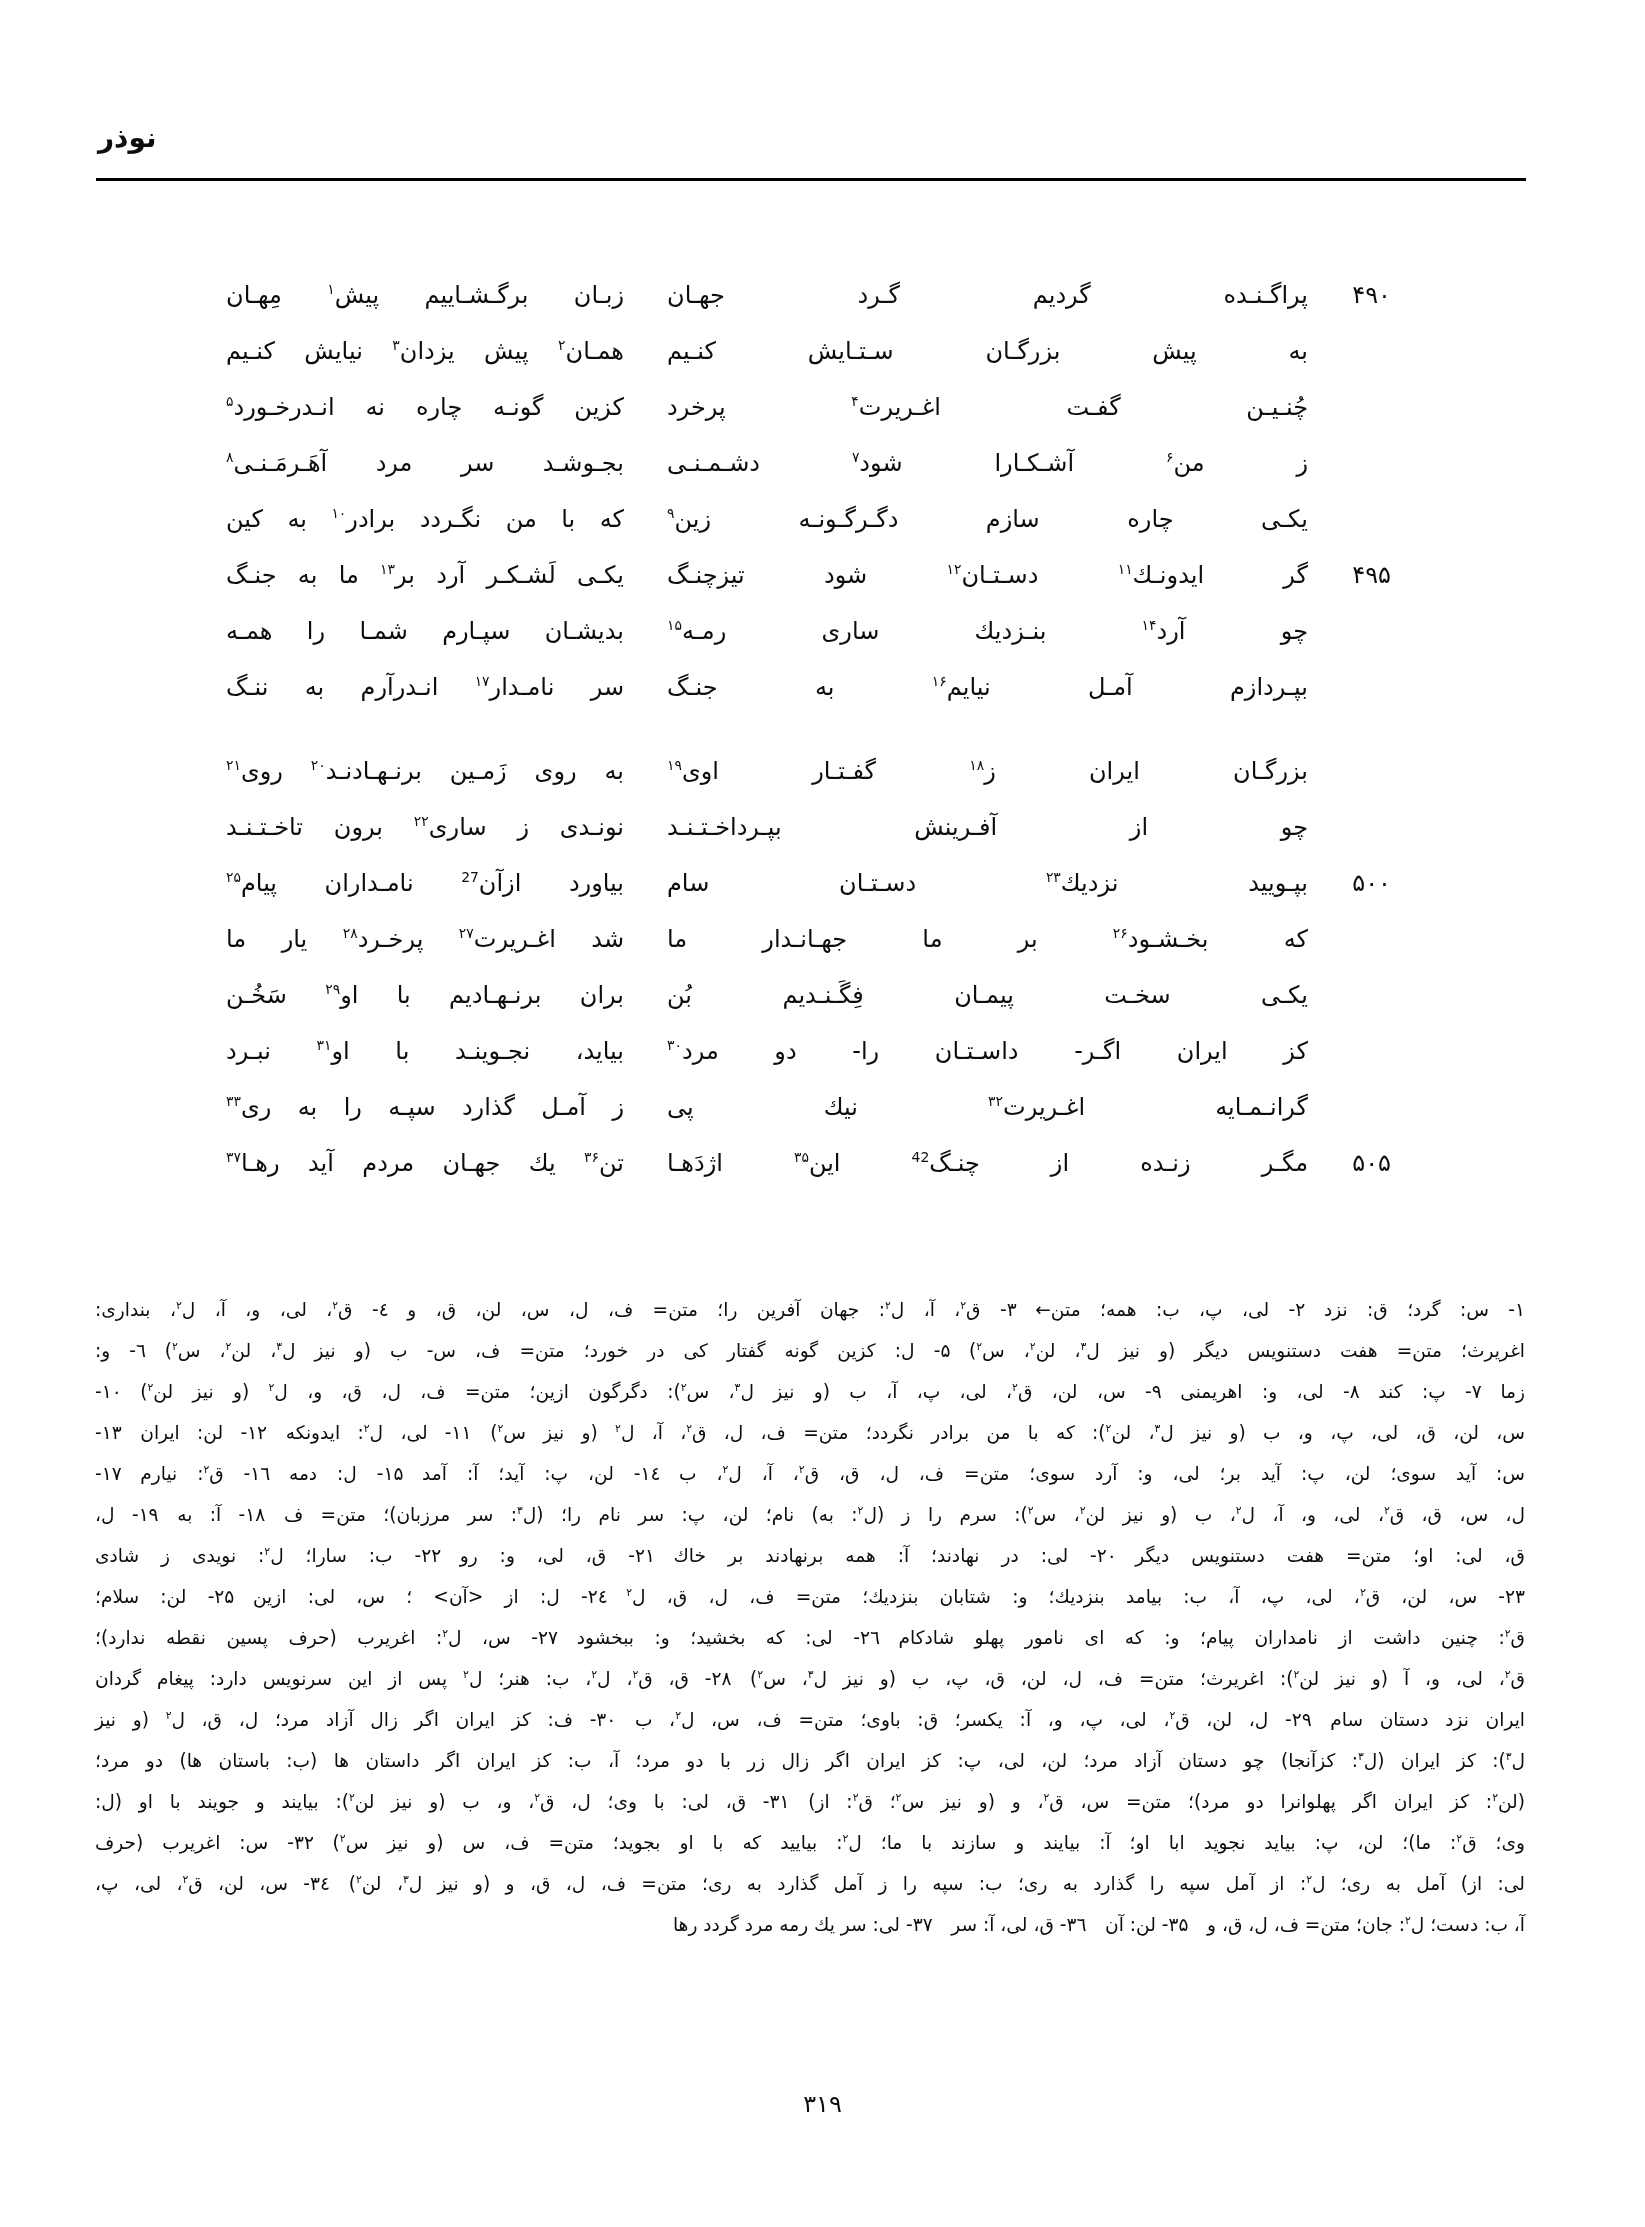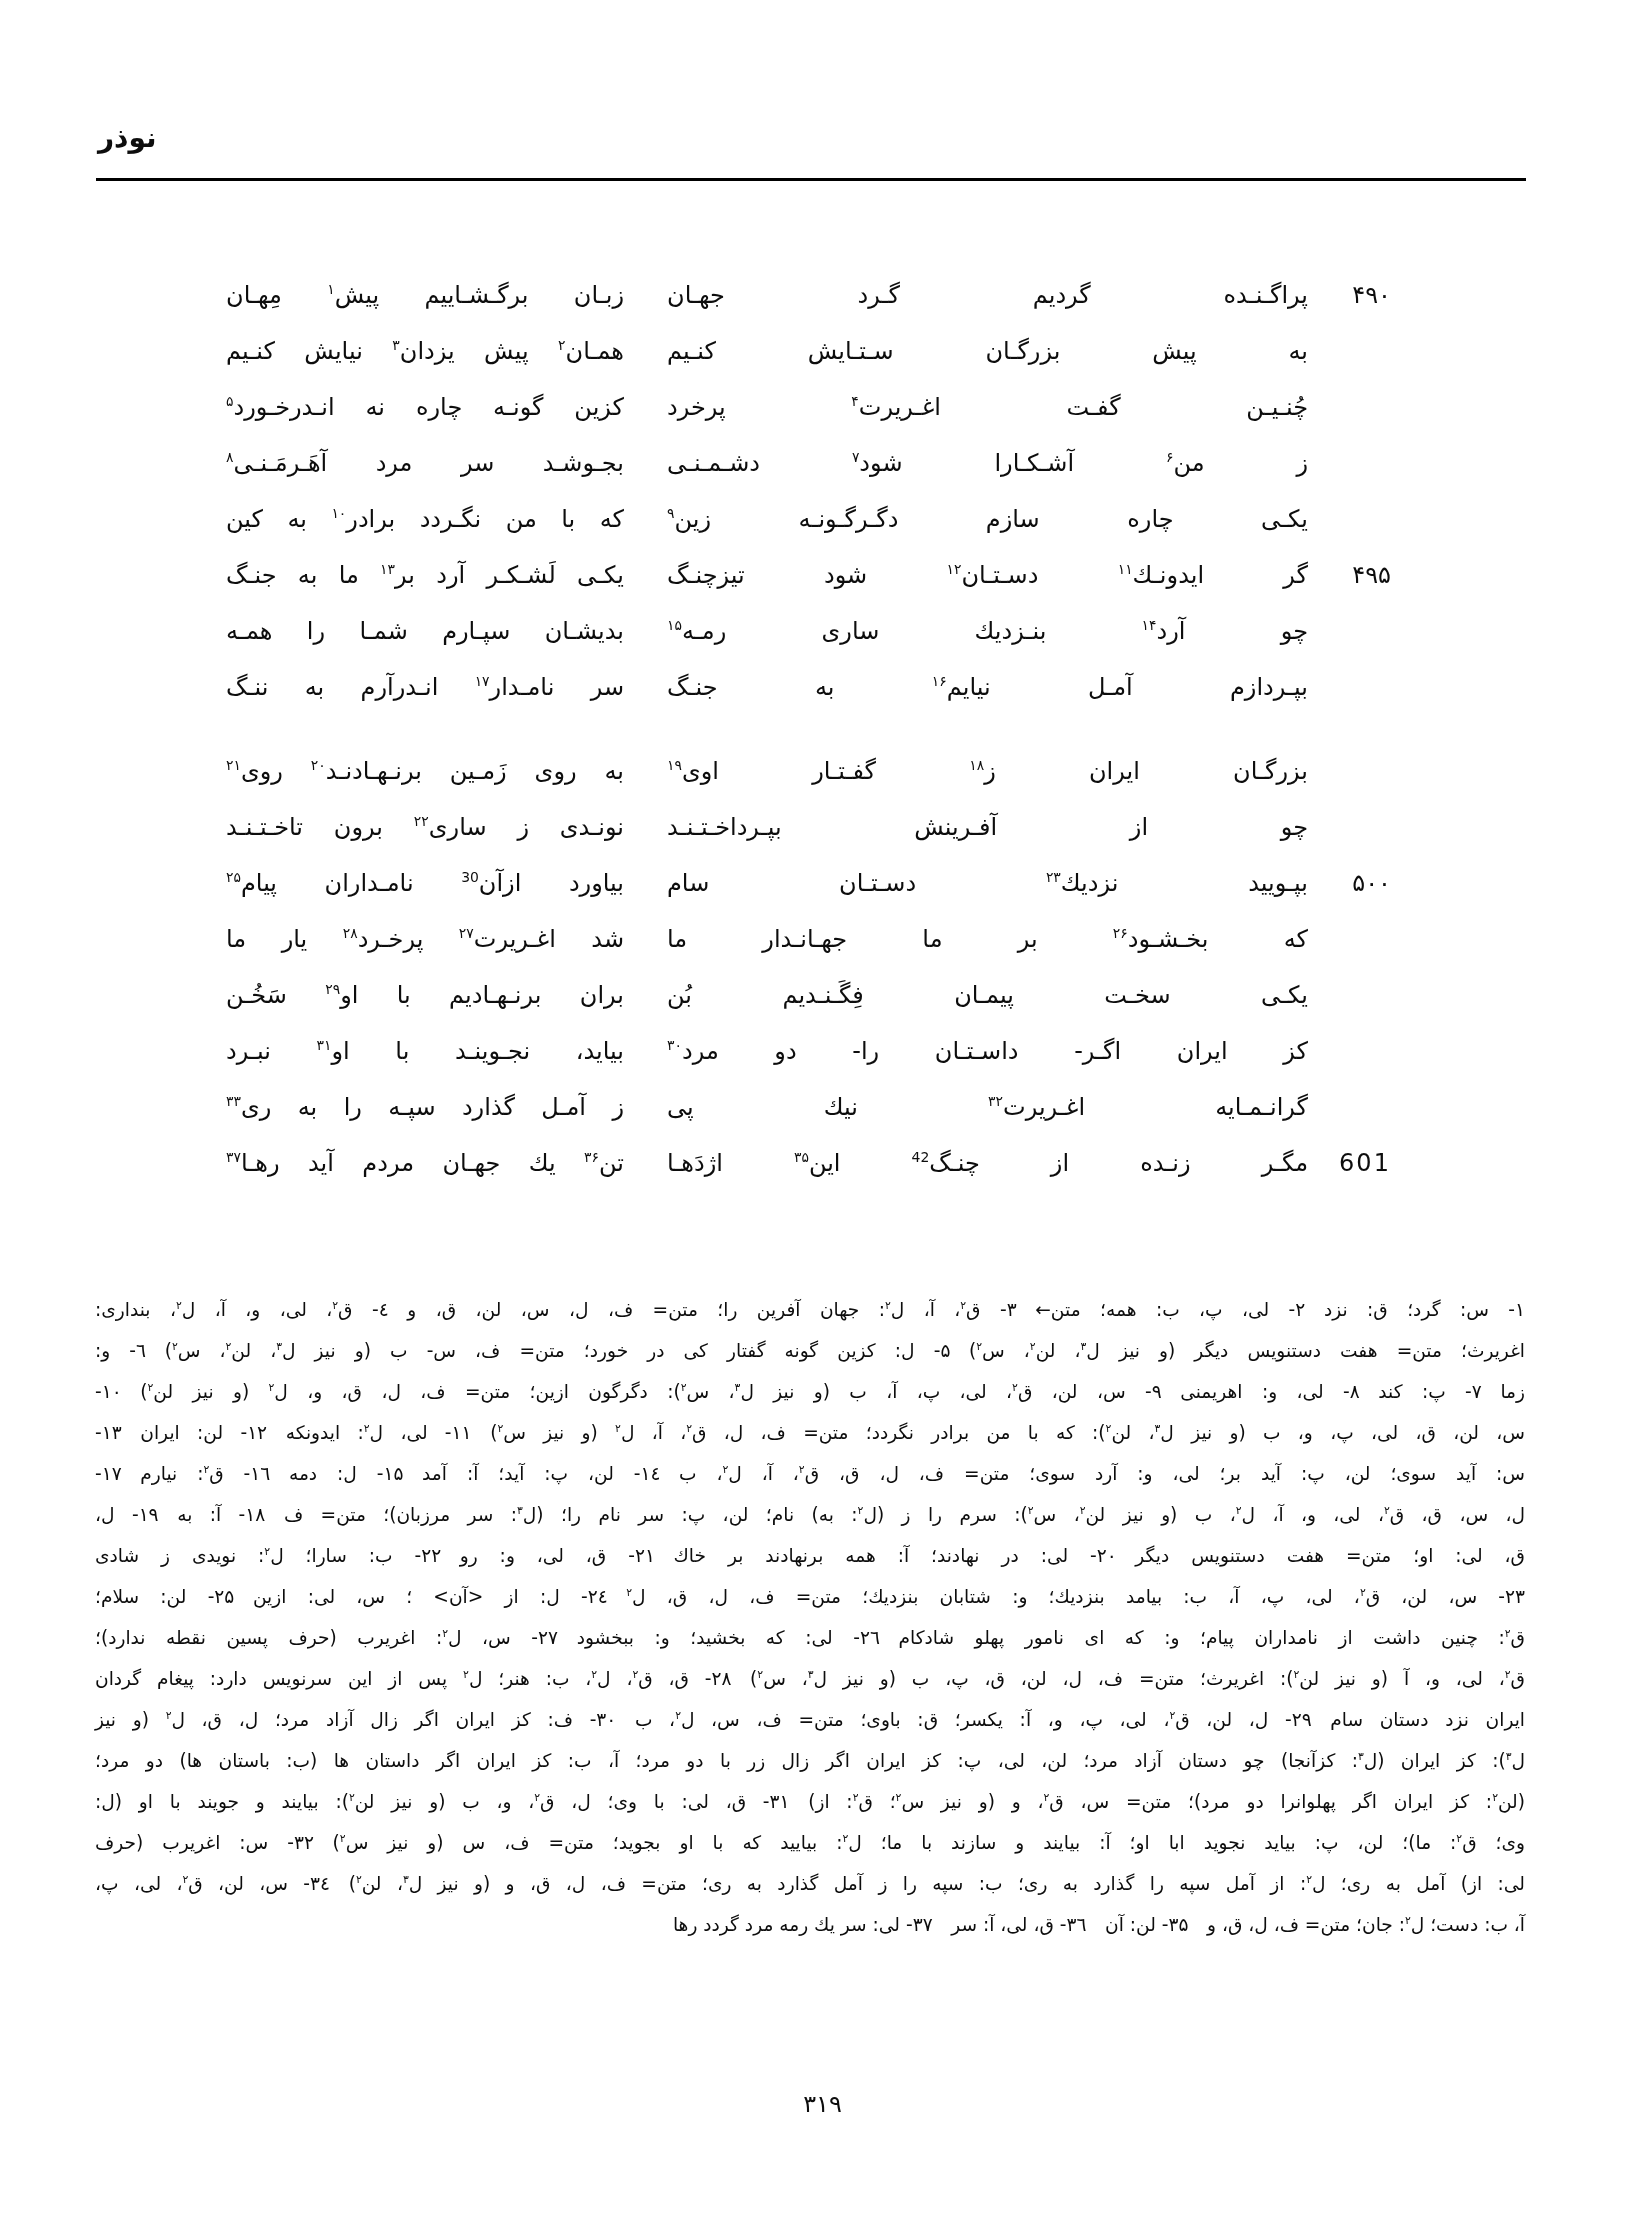--- a/index.html
+++ b/index.html
@@ -97,21 +97,21 @@
           <div class="hemi left">به روی زَمـین برنـهـادنـد<sup class="fn">۲۰</sup> روی<sup class="fn">۲۱</sup></div>
         </div>
         <div class="couplet">
           <div class="vnum"></div>
           <div class="hemi right">چو از آفـرینش بپـرداخـتـنـد</div>
           <div class="hemi left">نونـدی ز ساری<sup class="fn">۲۲</sup> برون تاخـتـنـد</div>
         </div>
         <div class="couplet">
           <div class="vnum">۵۰۰</div>
           <div class="hemi right">بپـویید نزدیك<sup class="fn">۲۳</sup> دسـتـان سام</div>
-          <div class="hemi left">بیاورد ازآن<sup class="fn">30</sup> نامـداران پیام<sup class="fn">۲۵</sup></div>
+          <div class="hemi left">بیاورد ازآن<sup class="fn">27</sup> نامـداران پیام<sup class="fn">۲۵</sup></div>
         </div>
         <div class="couplet">
           <div class="vnum"></div>
           <div class="hemi right">که بخـشـود<sup class="fn">۲۶</sup> بر ما جهـانـدار ما</div>
           <div class="hemi left">شد اغـریرت<sup class="fn">۲۷</sup> پرخـرد<sup class="fn">۲۸</sup> یار ما</div>
         </div>
         <div class="couplet">
           <div class="vnum"></div>
           <div class="hemi right">یکـی سخـت پیمـان فِگَـنـدیم بُن</div>
           <div class="hemi left">بران برنـهـادیم با او<sup class="fn">۲۹</sup> سَخُـن</div>
@@ -120,21 +120,21 @@
           <div class="vnum"></div>
           <div class="hemi right">کز ایران اگـر- داسـتـان را- دو مرد<sup class="fn">۳۰</sup></div>
           <div class="hemi left">بیاید، نجـوینـد با او<sup class="fn">۳۱</sup> نبـرد</div>
         </div>
         <div class="couplet">
           <div class="vnum"></div>
           <div class="hemi right">گرانـمـایه اغـریرت<sup class="fn">۳۲</sup> نیك پی</div>
           <div class="hemi left">ز آمـل گذارد سپـه را به ری<sup class="fn">۳۳</sup></div>
         </div>
         <div class="couplet">
-          <div class="vnum">601</div>
+          <div class="vnum">۵۰۵</div>
           <div class="hemi right">مگـر زنـده از چنـگ<sup class="fn">42</sup> این<sup class="fn">۳۵</sup> اژدَهـا</div>
           <div class="hemi left">تن<sup class="fn">۳۶</sup> یك جهـان مردم آید رهـا<sup class="fn">۳۷</sup></div>
         </div>
       </div>
     </div>
   <div class="apparatus">
       <div class="app-line">۱- س: گرد؛ ق: نزد  ۲- لی، پ، ب: همه؛ متن←  ۳- ق<sup class="fn">۲</sup>، آ، ل<sup class="fn">۲</sup>: جهان آفرین را؛ متن= ف، ل، س، لن، ق، و  ٤- ق<sup class="fn">۲</sup>، لی، و، آ، ل<sup class="fn">۲</sup>، بنداری:</div>
       <div class="app-line">اغریرث؛ متن= هفت دستنویس دیگر (و نیز ل<sup class="fn">۳</sup>، لن<sup class="fn">۲</sup>، س<sup class="fn">۲</sup>)  ۵- ل: کزین گونه گفتار کی در خورد؛ متن= ف، س- ب (و نیز ل<sup class="fn">۳</sup>، لن<sup class="fn">۲</sup>، س<sup class="fn">۲</sup>)  ٦- و:</div>
       <div class="app-line">زما  ۷- پ: کند  ۸- لی، و: اهریمنی  ۹- س، لن، ق<sup class="fn">۲</sup>، لی، پ، آ، ب (و نیز ل<sup class="fn">۳</sup>، س<sup class="fn">۲</sup>): دگرگون ازین؛ متن= ف، ل، ق، و، ل<sup class="fn">۲</sup> (و نیز لن<sup class="fn">۲</sup>)  ۱۰-</div>
       <div class="app-line">س، لن، ق، لی، پ، و، ب (و نیز ل<sup class="fn">۳</sup>، لن<sup class="fn">۲</sup>): که با من برادر نگردد؛ متن= ف، ل، ق<sup class="fn">۲</sup>، آ، ل<sup class="fn">۲</sup> (و نیز س<sup class="fn">۲</sup>)  ۱۱- لی، ل<sup class="fn">۲</sup>: ایدونکه  ۱۲- لن: ایران  ۱۳-</div>

